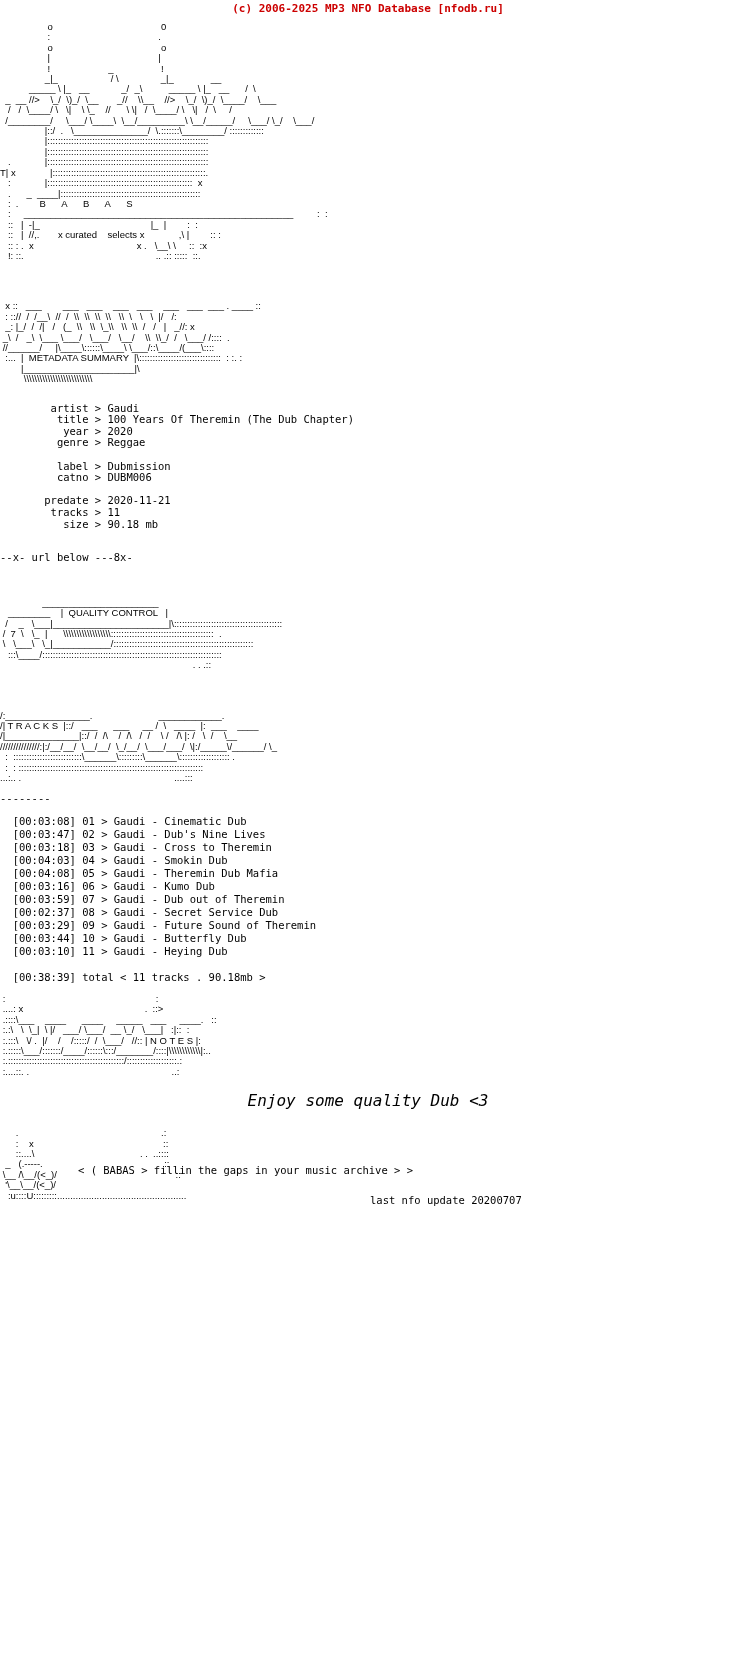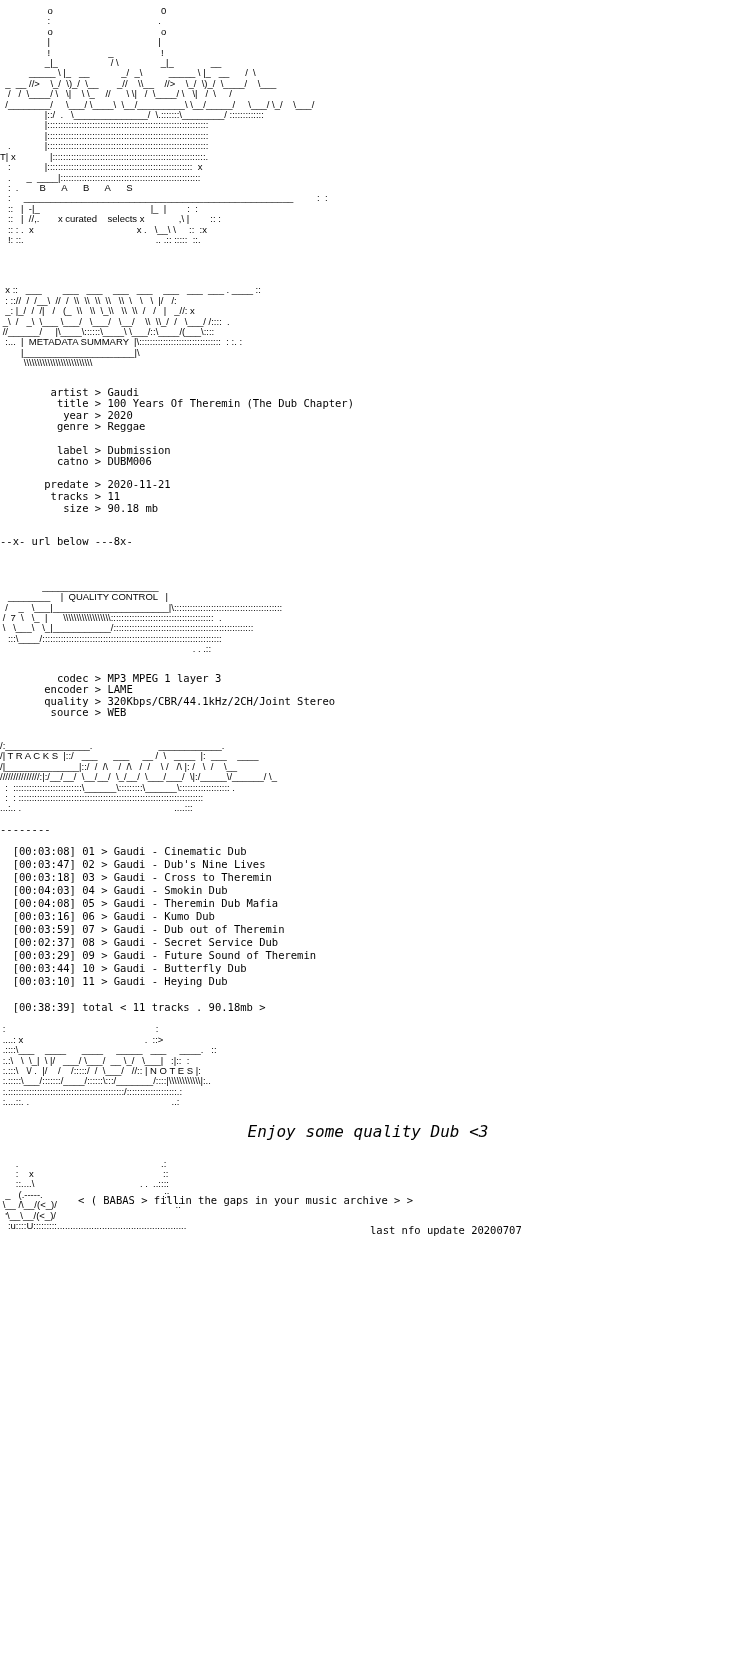--- a/index.html
+++ b/index.html
@@ -65,20 +65,21 @@
   .spacer-18 { height: 18px; }
   .spacer-22 { height: 22px; }
   .indent-title { padding-left: 26px; }
   .center-note { text-align: center; font-style: italic; }
 </style>
 </head>
 <body>
 
 <div class="nfo">
 
+  <div class="header-line">(c) 2006-2025 MP3 NFO Database [nfodb.ru]</div>
 
   <div class="spacer-6"></div>
 
   <pre class="art">                  o                                         0
                   :                                         .
                   o                                         o
                   |                                         |
                   !                      _                  !
                  _|_                    / \                _|_              __
            _____ \ |_   __            _/  _\          _____ \ |_   __      /  \
@@ -142,24 +143,20 @@
   <pre class="art">                ______________________
    ________    |  QUALITY CONTROL   |
   /    _   \___|______________________|\:::::::::::::::::::::::::::::::::::::::::
  /  7  \   \_  |      \\\\\\\\\\\\\\\\\\:::::::::::::::::::::::::::::::::::::::  .
  \   \___\   \_|___________/:::::::::::::::::::::::::::::::::::::::::::::::::::::
    :::\____/::::::::::::::::::::::::::::::::::::::::::::::::::::::::::::::::::::
                                                                          . . .::</pre>
 
   <div class="spacer-18"></div>
 
-  <pre class="block">         codec &gt; MP3 MPEG 1 layer 3
-       encoder &gt; LAME
-       quality &gt; 320Kbps/CBR/44.1kHz/2CH/Joint Stereo
-        source &gt; WEB</pre>
 
   <div class="spacer-22"></div>
 
   <pre class="art">/:________________.                         ____________.
 /| T R A C K S  |::/   ___      ___     __ /  \   ____  |:  ___    ____
 /|______________|::/  /  /\    /  /\   /  /    \ /   /\ |: /   \  /    \__
 ///////////////:|:/__/__/  \__/__/  \_/__/  \___/___/  \|:/_____\/______/ \_
   :  ::::::::::::::::::::::::::\______\:::::::::\______\::::::::::::::::::: .
   :  : ::::::::::::::::::::::::::::::::::::::::::::::::::::::::::::::::::::::
 ...:.. .                                                          ....:::</pre>

